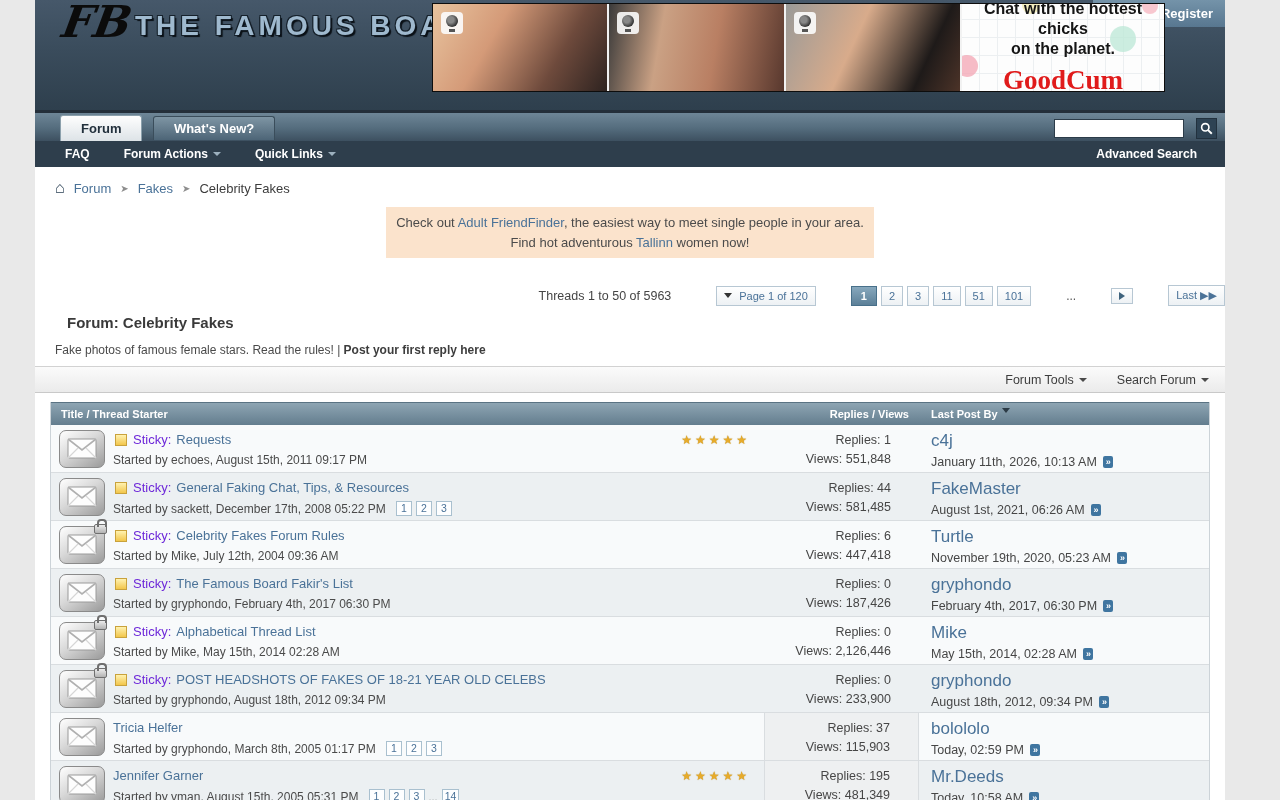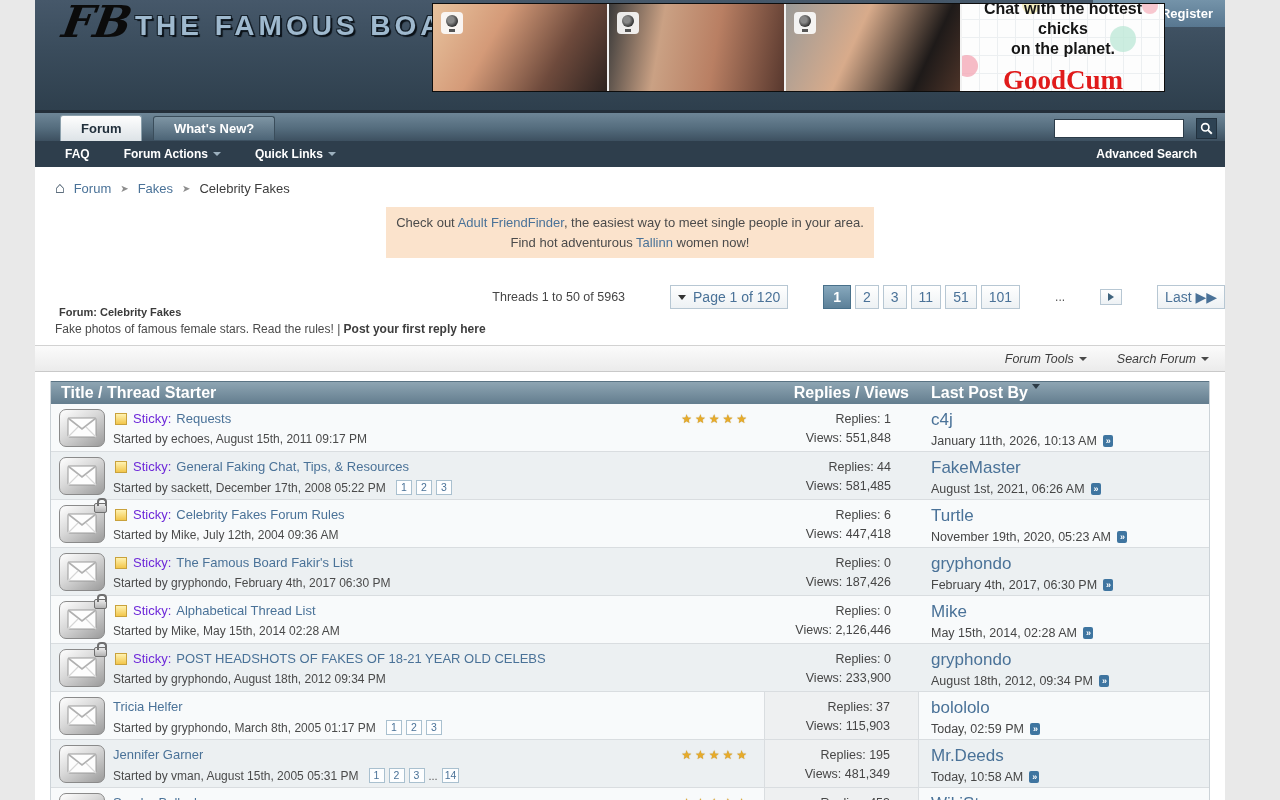--- a/index.html
+++ b/index.html
@@ -86,48 +86,48 @@
   .crumb-sep { color:#8d8d8d; font-size:10px; margin:0 9px; }
 
   
   .promo { width:488px; margin:1px auto 0; background:#fbe3cc; padding:6px 10px;
     text-align:center; font-size:13px; color:#4b4b4b; line-height:1.5; }
   .promo a { color:#4a7298; text-decoration:none; }
 
   
   .head-zone { display:flex; align-items:flex-start; padding:0 0 0 20px; }
   .forum-head { flex:1; margin-top:44px; }
-  .forum-title { font-size:11px; font-weight:bold; color:#3a3a3a; margin:4px; }
+  .forum-title { font-size:15px; font-weight:bold; color:#3a3a3a; margin:12px; }
   .forum-desc { font-size:12px; color:#4a4a4a; margin-top:3px; }
   .forum-desc .cta { font-weight:bold; color:#3d3d3d; cursor:pointer; }
   .pagerow { display:flex; align-items:center; margin:27px 0 0; padding-right:0;gap:31px; }
   .threads-info { font-size:12.5px; color:#454545; margin-right:10px; }
   .pagebtn { display:inline-flex; align-items:center; border:1px solid #b7c7d3;
-    background:linear-gradient(#ffffff,#edf1f4); color:#4a7298; font-size:14px;
+    background:linear-gradient(#ffffff,#edf1f4); color:#4a7298; font-size:11px;
     padding:3px 7px; margin-left:4px; cursor:pointer; white-space:nowrap; }
   .pagebtn.active { background:linear-gradient(#87a8bd,#5c8098); color:#fff;
     border-color:#48708a; font-weight:bold; padding:3px 9px; }
   .page-ellipsis { margin-left:4px; color:#555; font-size:12px; }
   .drop-tri { display:inline-block; width:0; height:0; margin-right:7px;
     border-left:4px solid transparent; border-right:4px solid transparent; border-top:5px solid #333; }
   .next-tri { display:inline-block; width:0; height:0;
     border-top:4px solid transparent; border-bottom:4px solid transparent; border-left:6px solid #3f637d; }
 
   
   .tools { margin-top:9px; height:27px; background:linear-gradient(#fbfbfb,#ebebeb);
     border-top:1px solid #d2d2d2; border-bottom:1px solid #c9c9c9;
-    display:flex; justify-content:flex-end; align-items:center; padding:0 16px;font-style:italic; }
+    display:flex; justify-content:flex-end; align-items:center; padding:0 16px; }
   .tools a { font-size:12.5px; color:#3d3d3d; text-decoration:none; margin-left:30px;
     display:flex; align-items:center; }
   .tools .caret { border-top-color:#4a4a4a; }
 
   
   .threads { margin:9px 15px 0; border:1px solid #ccd3d8; border-top:none; }
   .thead { height:23px; background:linear-gradient(#8ea5b3,#637d8e);
-    display:flex; align-items:center; font-size:16px; font-weight:bold; color:#fff;
+    display:flex; align-items:center; font-size:11px; font-weight:bold; color:#fff;
     border-top:1px solid #5a7383; }
   .th-title { flex:1; padding-left:10px; cursor:pointer; }
   .th-mid { width:155px; text-align:right; padding-right:10px; cursor:pointer; }
   .th-last { width:290px; padding-left:12px; cursor:pointer; display:flex; align-items:flex-start; }
   .sort-tri { display:inline-block; width:0; height:0; margin-left:4px;
     border-left:4px solid transparent; border-right:4px solid transparent; border-top:5px solid #2c3b46; }
 
   .row { display:flex; height:48px; border-bottom:1px solid #d9dde0; }
   .row.light { background:#f8fafb; }
   .row.dark  { background:#ecf0f2; }

